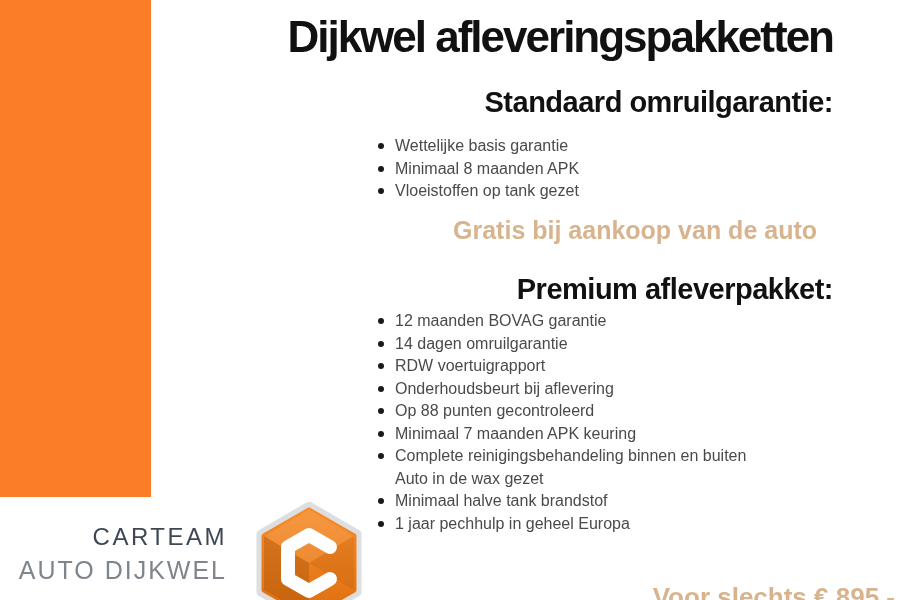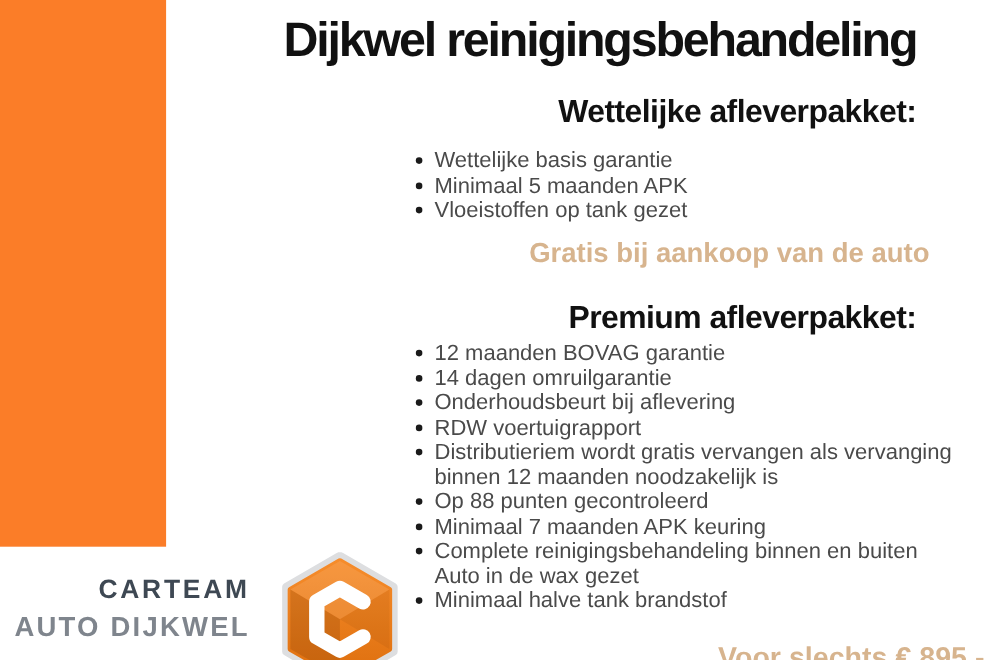--- a/index.html
+++ b/index.html
@@ -39,21 +39,21 @@
     white-space: nowrap;
   }
   .heading-standaard { top: 86px; }
   .heading-premium  { top: 273px; }
 
   .bullet-list {
     position: absolute;
     left: 377px;
     width: 520px;
     list-style: none;
-    font-size: 20px;
+    font-size: 16px;
     line-height: 22.5px;
     color: #4A4A4A;
   }
   .list-standaard { top: 135px; }
   .list-premium   { top: 310px; }
   .bullet-list li {
     position: relative;
     padding-left: 18px;
     white-space: pre-line;
   }
@@ -61,21 +61,21 @@
     content: "";
     position: absolute;
     left: 1px; top: 8px;
     width: 6px; height: 6px;
     border-radius: 50%;
     background: #1a1a1a;
   }
 
   .gold-note {
     position: absolute;
-    right: 57px; top: 216px;
+    right: 85px; top: 216px;
     font-size: 25px;
     font-weight: bold;
     color: #D7B48E;
     white-space: nowrap;
   }
 
   .price-note {
     position: absolute;
     right: 7px; top: 582px;
     font-size: 26px;
@@ -85,72 +85,71 @@
   }
 
   .logo-text {
     position: absolute;
     right: 675px; top: 523px;
     text-align: right;
     white-space: nowrap;
   }
   .logo-line1 {
     font-size: 24px;
-    font-weight: bold;
+    font-weight: normal;
     letter-spacing: 2.5px;
     color: #3E4853;
   }
   .logo-line2 {
     margin-top: 5px;
     font-size: 25px;
-    font-weight: bold;
+    font-weight: normal;
     letter-spacing: 2px;
     color: #7F858D;
   }
 
   .logo-hex {
     position: absolute;
     left: 256px; top: 502px;
     width: 106px; height: 98px;
     overflow: hidden;
   }
 </style>
 </head>
 <body>
 
 <div class="canvas">
 
   <div class="orange-bar"></div>
 
-  <h1 class="title">Dijkwel reinigingsbehandeling</h1>
+  <h1 class="title">Dijkwel afleveringspakketten</h1>
 
-  <h2 class="section-heading heading-standaard">Wettelijke afleverpakket:</h2>
+  <h2 class="section-heading heading-standaard">Standaard omruilgarantie:</h2>
 
   <ul class="bullet-list list-standaard">
     <li>Wettelijke basis garantie</li>
-    <li>Minimaal 5 maanden APK</li>
+    <li>Minimaal 8 maanden APK</li>
     <li>Vloeistoffen op tank gezet</li>
   </ul>
 
   <div class="gold-note">Gratis bij aankoop van de auto</div>
 
   <h2 class="section-heading heading-premium">Premium afleverpakket:</h2>
 
   <ul class="bullet-list list-premium">
     <li>12 maanden BOVAG garantie</li>
     <li>14 dagen omruilgarantie</li>
+    <li>RDW voertuigrapport</li>
     <li>Onderhoudsbeurt bij aflevering</li>
-    <li>RDW voertuigrapport</li>
-    <li>Distributieriem wordt gratis vervangen als vervanging
-binnen 12 maanden noodzakelijk is</li>
     <li>Op 88 punten gecontroleerd</li>
     <li>Minimaal 7 maanden APK keuring</li>
     <li>Complete reinigingsbehandeling binnen en buiten
 Auto in de wax gezet</li>
     <li>Minimaal halve tank brandstof</li>
+    <li>1 jaar pechhulp in geheel Europa</li>
   </ul>
 
   <div class="price-note">Voor slechts € 895,-</div>
 
   <div class="logo-text">
     <div class="logo-line1">CARTEAM</div>
     <div class="logo-line2">AUTO DIJKWEL</div>
   </div>
 
   <svg class="logo-hex" viewBox="0 0 106 122" preserveAspectRatio="xMidYMin slice" aria-hidden="true">

